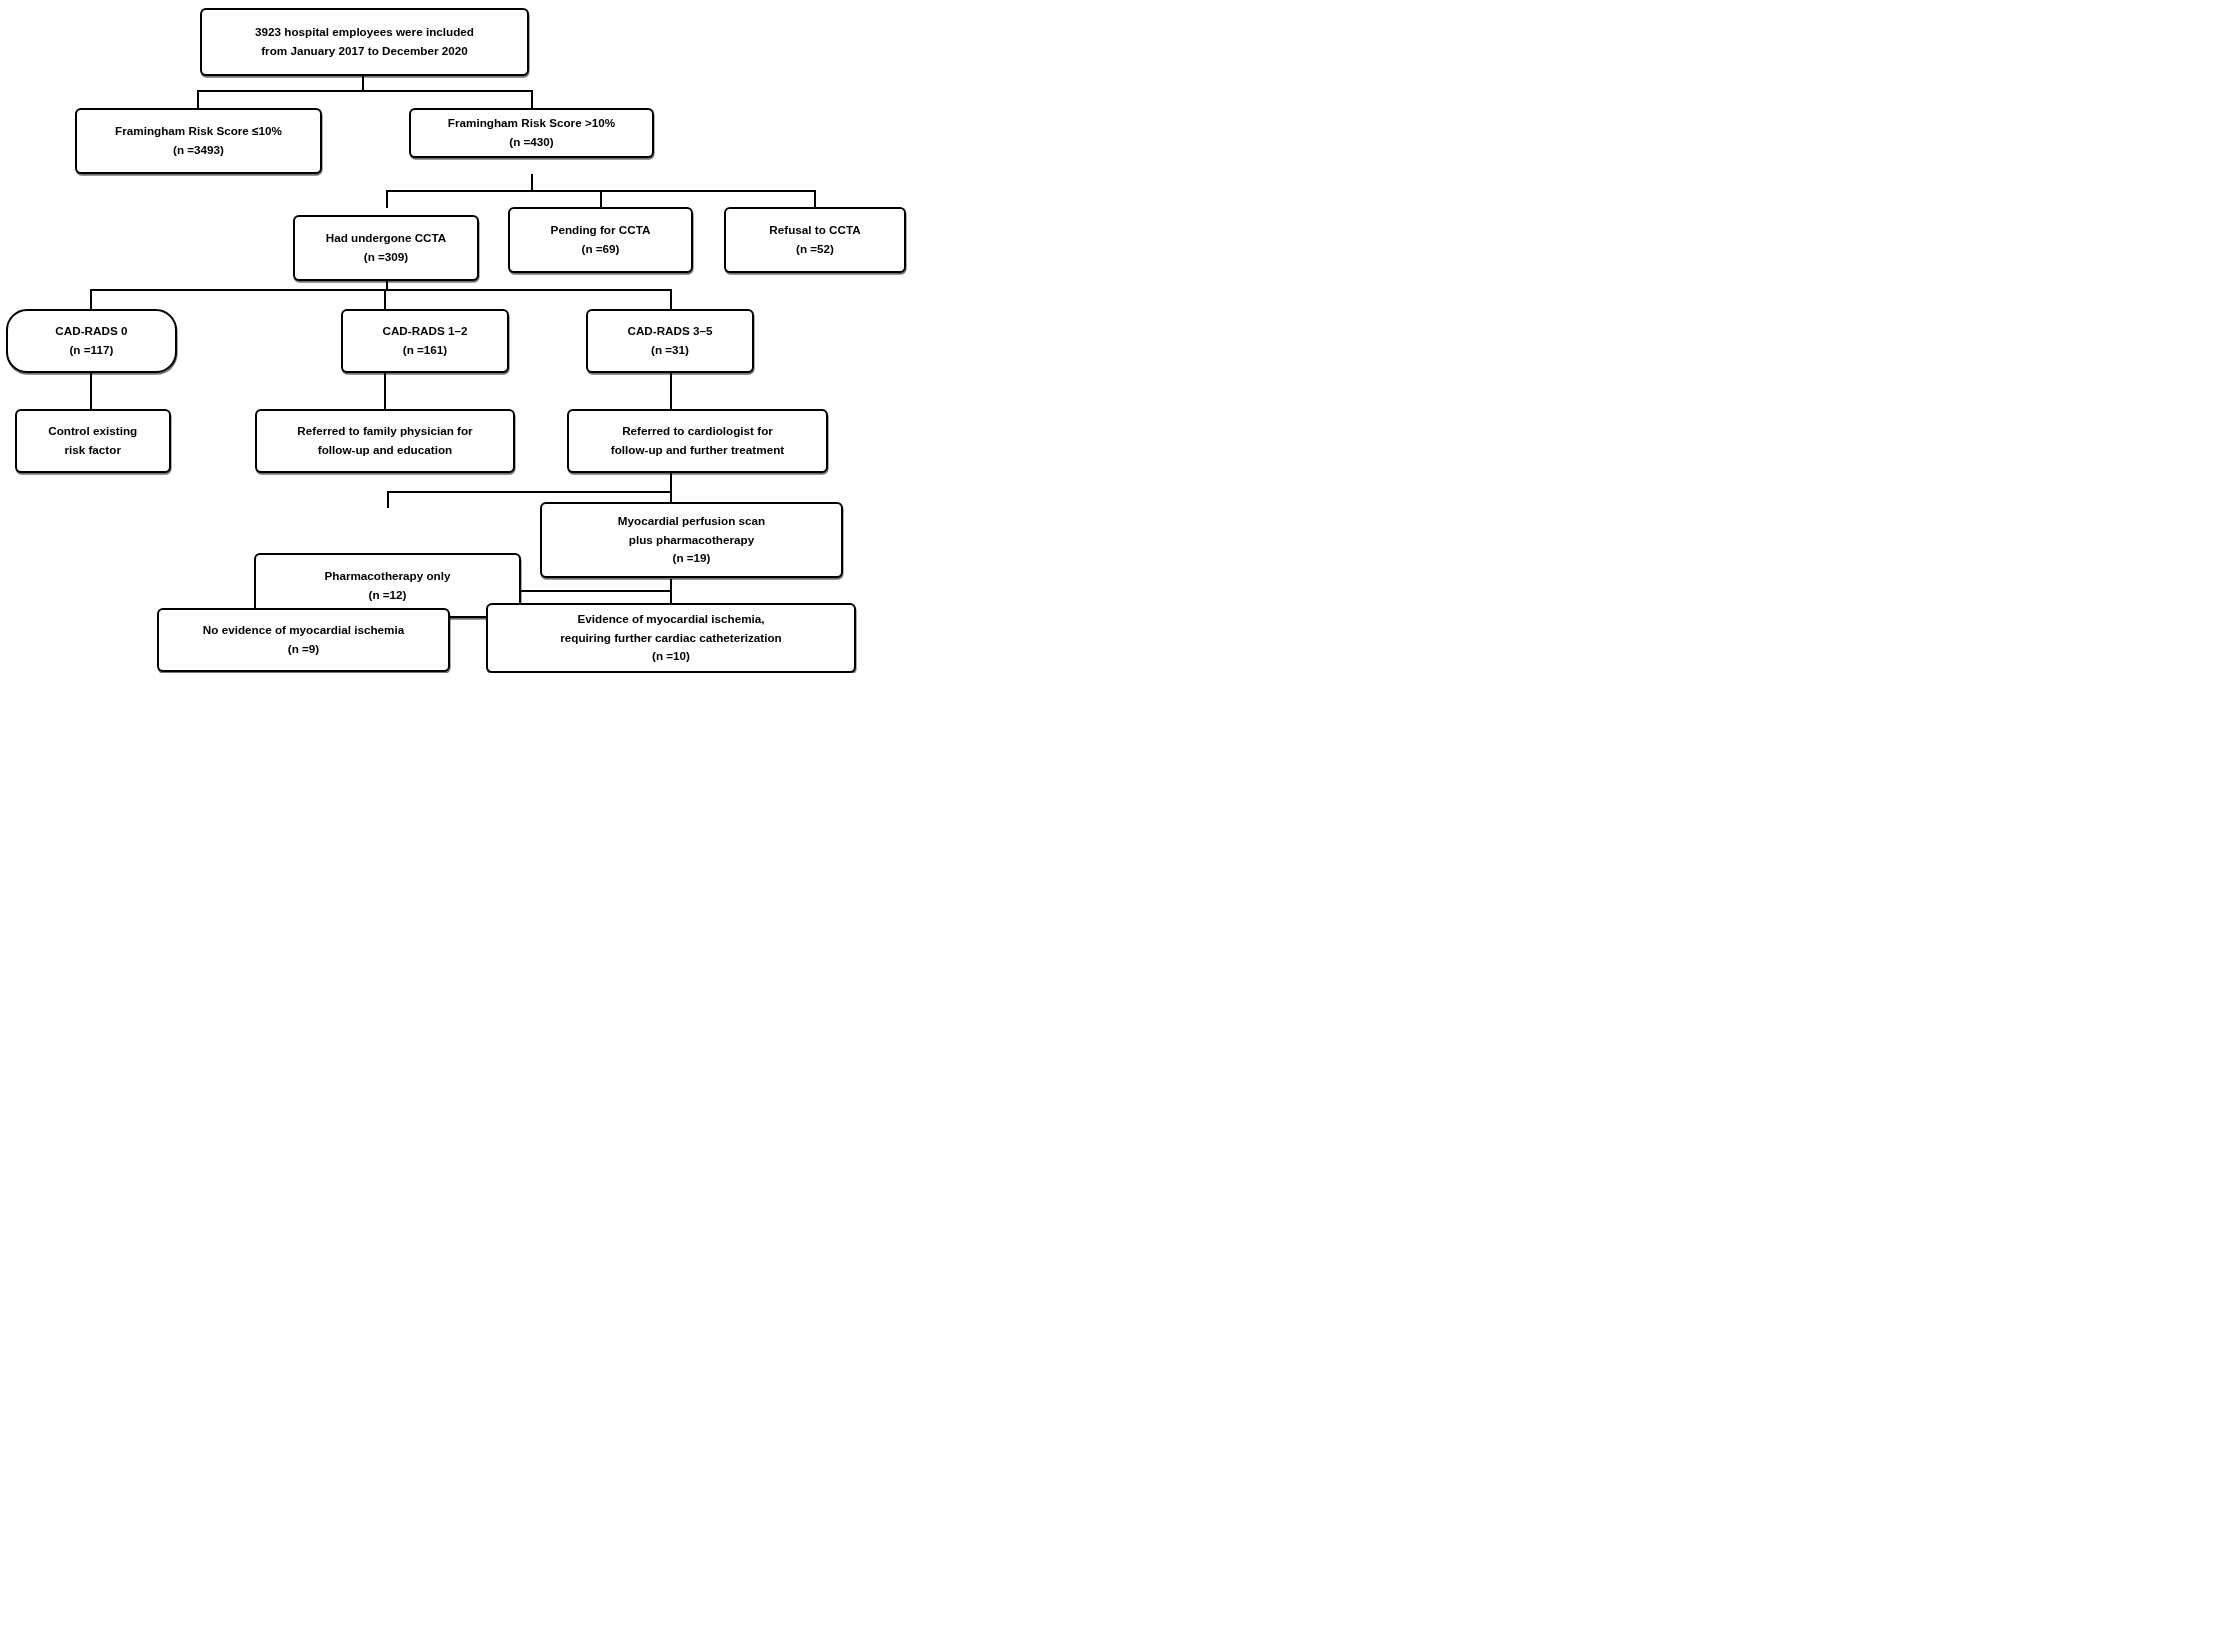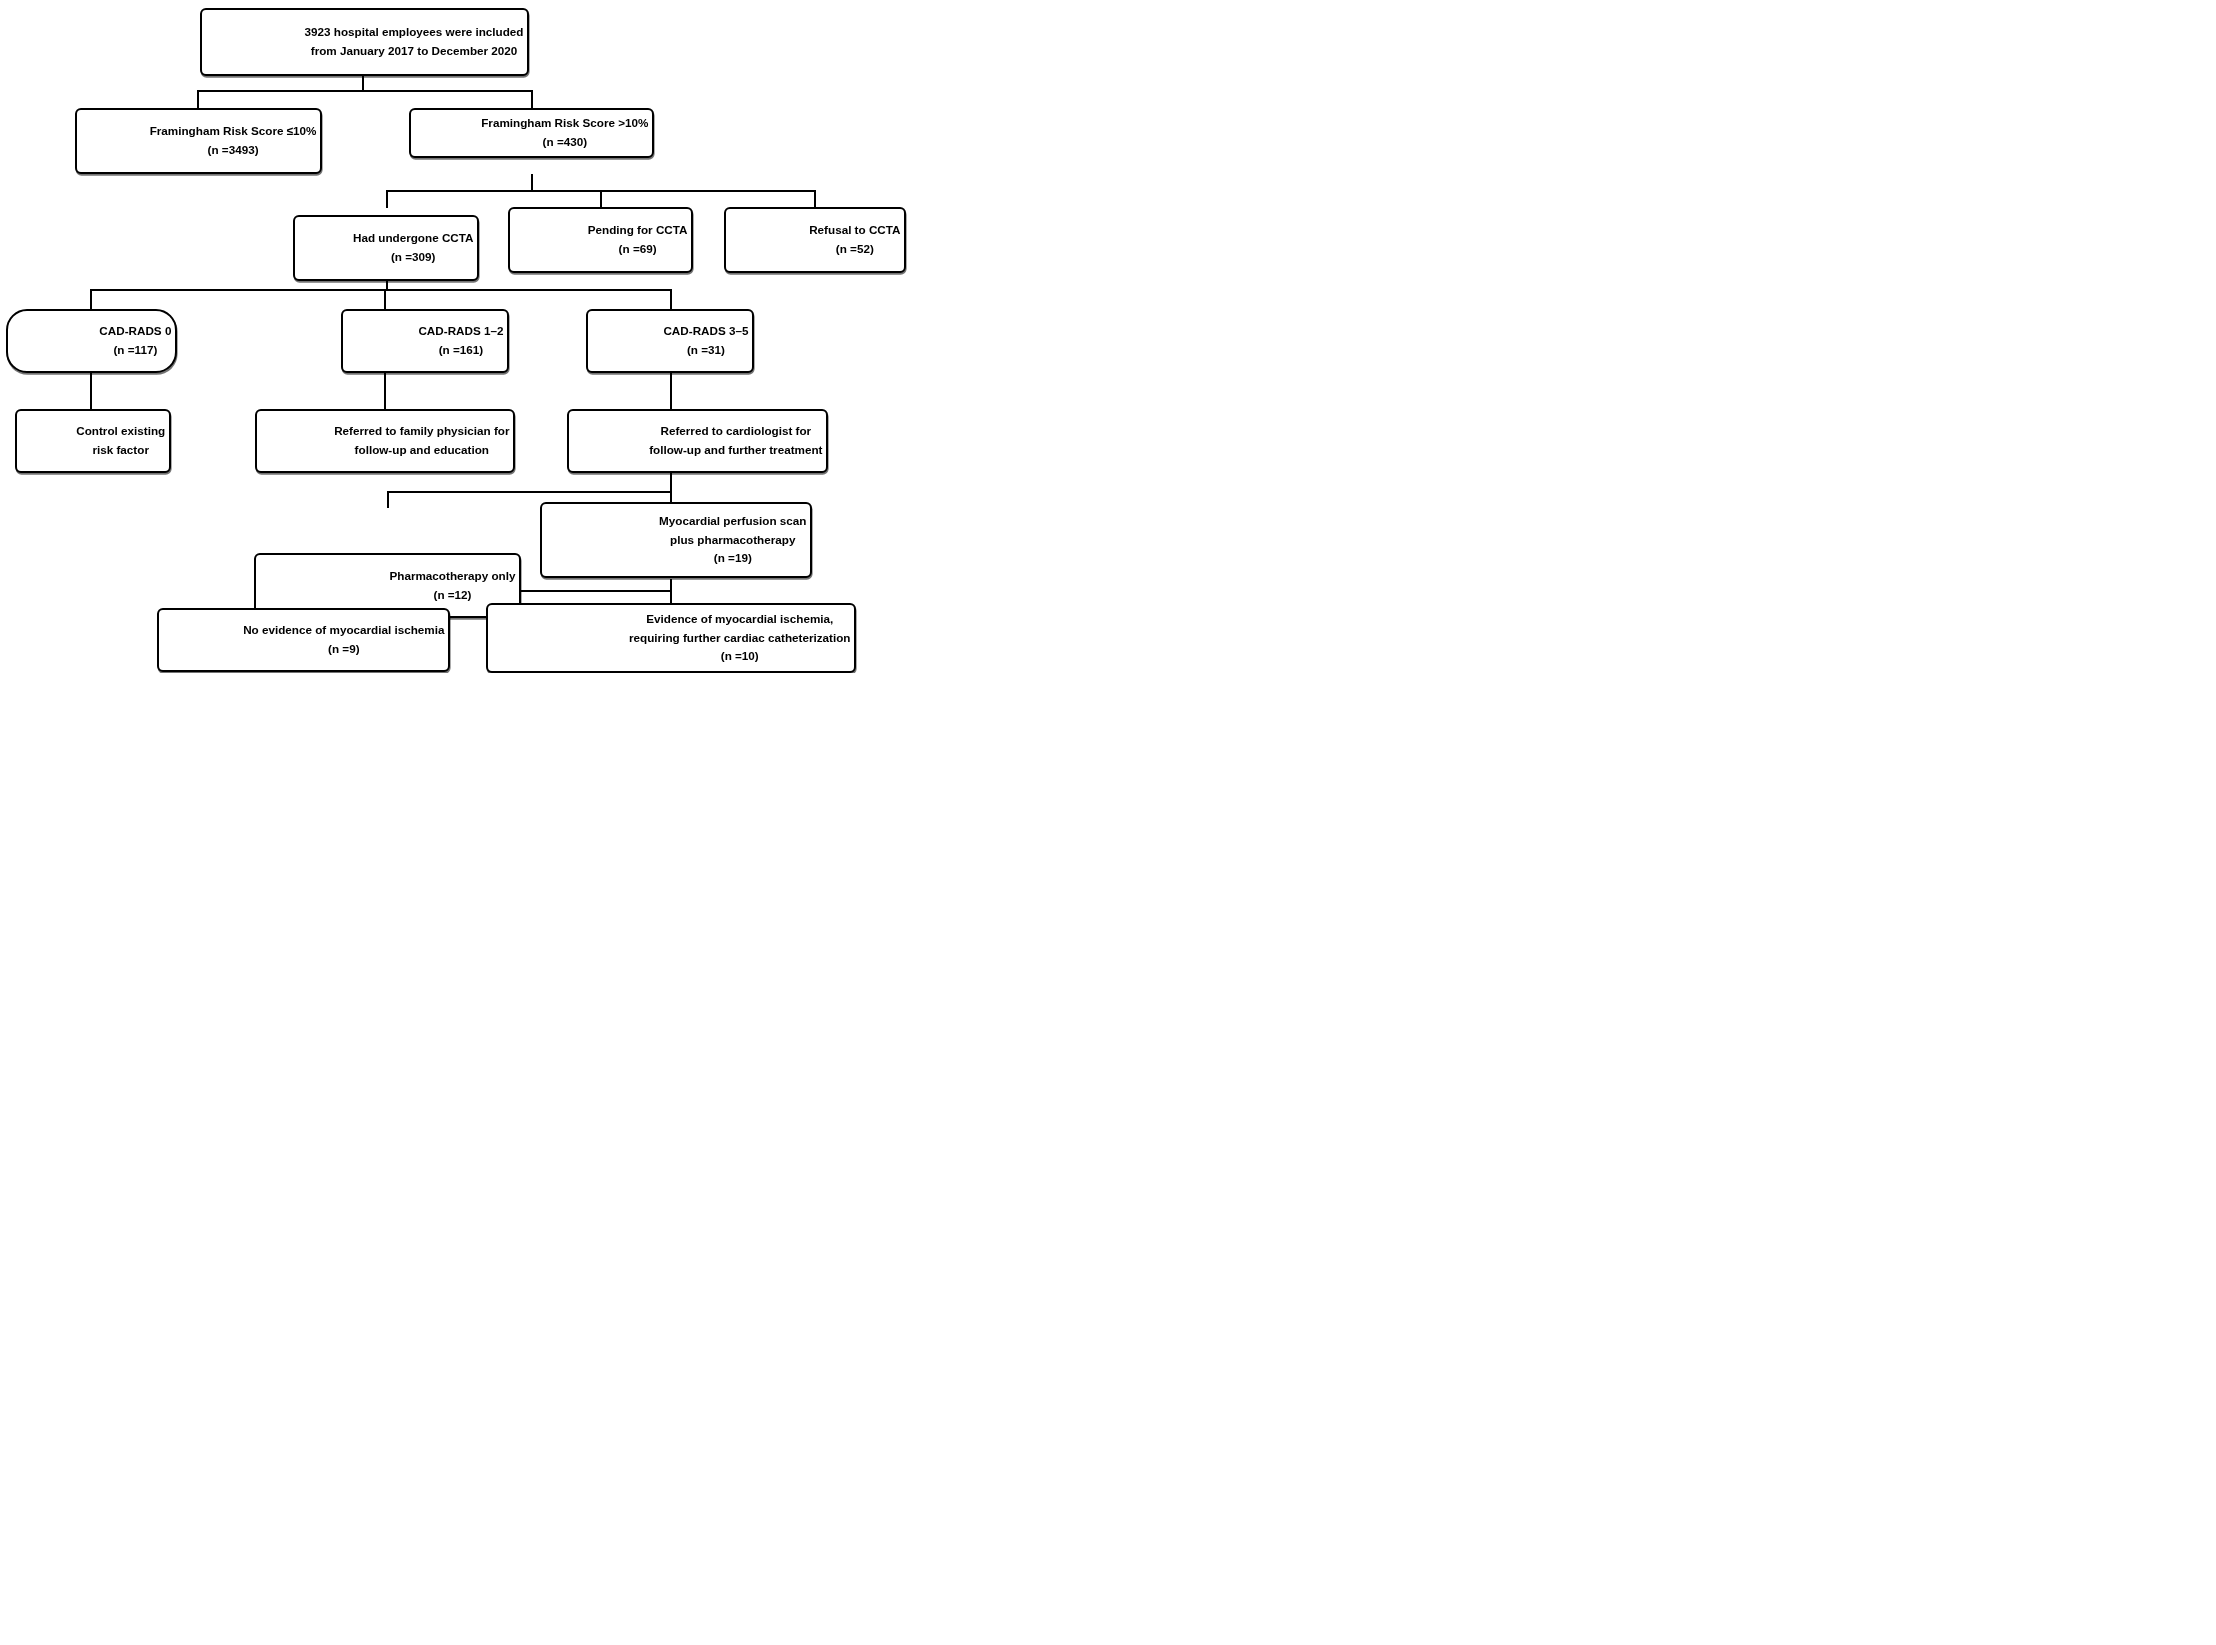--- a/index.html
+++ b/index.html
@@ -15,21 +15,21 @@
     font-family: "Liberation Sans", "DejaVu Sans", sans-serif;
   }
   .node {
     position: absolute;
     box-sizing: border-box;
     background: #ffffff;
     border: 2.3px solid #000000;
     border-radius: 5.9px;
     display: flex;
     align-items: center;
-    justify-content: flex-end;
+    justify-content: center;
     text-align: center;
     box-shadow: 0.6px 1.8px 0 rgba(0,0,0,0.55);
     z-index: 2;
   }
   .node-text {
     white-space: pre-line;
     font-weight: bold;
     font-size: 11.7px;
     line-height: 1.6;
     color: #000000;
@@ -135,21 +135,21 @@
   <div class="node" style="left:540px; top:409px; width:261px; height:64px;margin-left:27px;">
     <span class="node-text">Referred to cardiologist for
 follow-up and further treatment</span>
   </div>
 
   <div class="node" style="left:254px; top:507px; width:267px; height:65px;margin-top:46px;">
     <span class="node-text">Pharmacotherapy only
 (n =12)</span>
   </div>
 
-  <div class="node" style="left:540px; top:502px; width:272px; height:76px;">
+  <div class="node" style="left:540px; top:502px; width:303px; height:76px;">
     <span class="node-text">Myocardial perfusion scan
 plus pharmacotherapy
 (n =19)</span>
   </div>
 
   <div class="node" style="left:148px; top:608px; width:293px; height:64px;margin-left:9px;">
     <span class="node-text">No evidence of myocardial ischemia
 (n =9)</span>
   </div>
 

